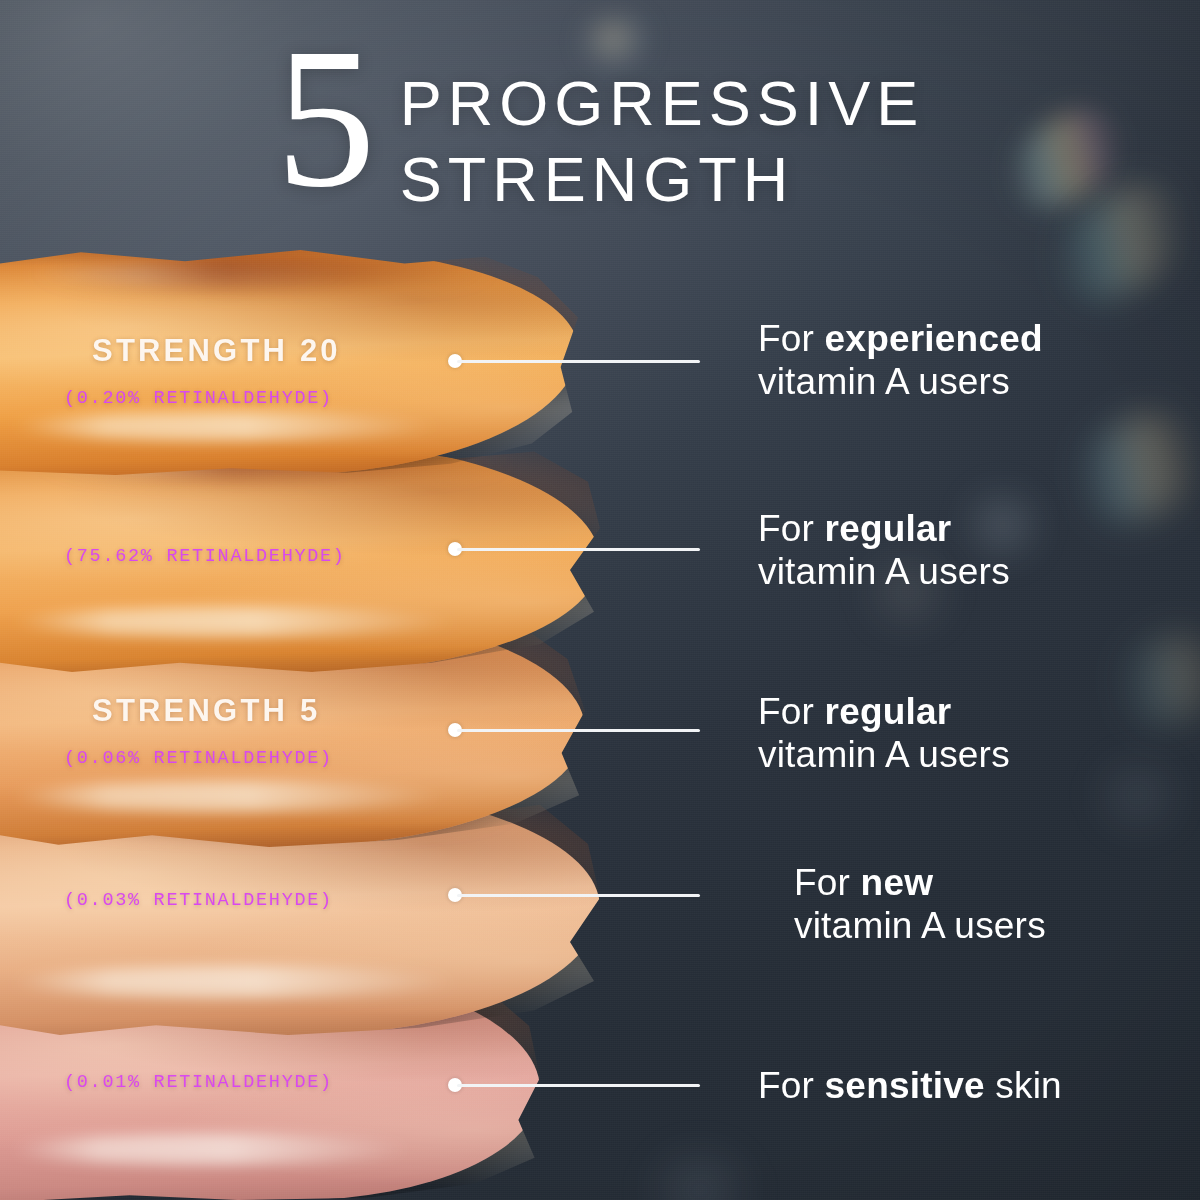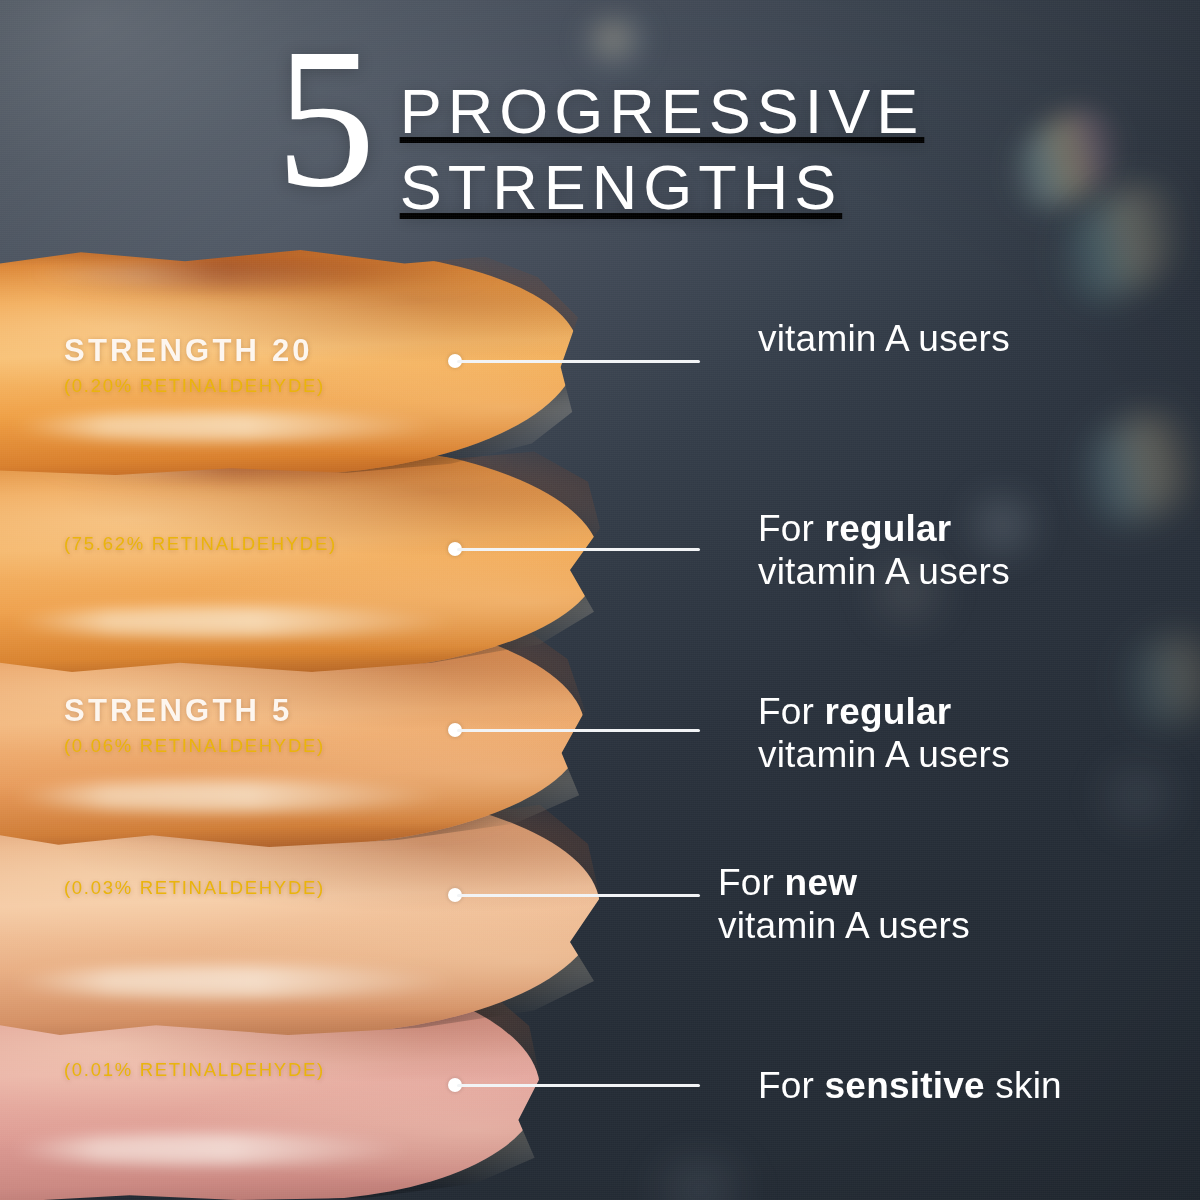--- a/index.html
+++ b/index.html
@@ -59,22 +59,21 @@
     font-family:"Liberation Serif", serif;
     font-size:200px;
     line-height:.80;
     font-weight:400;
     color:#ffffff;
     letter-spacing:-2px;
     margin-top:-6px;
     text-shadow:0 2px 16px rgba(0,0,0,.22);
   }
   .title-block {
-    margin-top:30px;
-    text-decoration:underline;
+    margin-top:22px;
   }
   .title-line {
     font-size:63px;
     line-height:1.20;
     font-weight:300;
     letter-spacing:6px;
     color:#ffffff;
     white-space:nowrap;
     text-shadow:0 2px 14px rgba(0,0,0,.20);
   }
@@ -108,29 +107,31 @@
     position:absolute;
     z-index:40;
     color:#fdf6ef;
   }
   .sl-title {
     font-size:31px;
     font-weight:700;
     letter-spacing:3.2px;
     line-height:1;
     text-shadow:0 1px 5px rgba(120,60,20,.30);
+    margin-left:28px;
   }
   .sl-sub {
     font-size:18.5px;
     font-weight:400;
     letter-spacing:1.7px;
     line-height:1;
-    margin-top:11px;
-    color:#eab308;
+    margin-top:24px;
+    color:#d946ef;
     text-shadow:0 1px 4px rgba(120,60,20,.28);
+    font-family:Liberation Mono, monospace;
   }
 
   
   .connector { position:absolute; z-index:45; height:14px; }
   .conn-dot {
     position:absolute; left:0; top:0;
     width:14px; height:14px; border-radius:50%;
     background:#ffffff;
     box-shadow:0 0 4px rgba(0,0,0,.18);
   }
@@ -203,34 +204,35 @@
         <div class="gloss" style="left: 2%; top: 72%; width: 74%; height: 13%; background: linear-gradient(90deg, rgba(255, 248, 228, 0) 0%, rgba(255, 250, 232, 0.55) 22%, rgba(255, 250, 235, 0.62) 55%, rgba(255, 248, 228, 0) 100%);"></div>
         <div class="gloss" style="left: 4%; top: 6%; width: 58%; height: 9%; background: linear-gradient(90deg, rgba(255, 245, 225, 0) 0%, rgba(255, 248, 230, 0.34) 35%, rgba(255, 248, 230, 0) 100%);"></div>
         <div class="shade" style="left: 6%; top: 1%; width: 80%; height: 16%; background: linear-gradient(90deg, rgba(150, 70, 25, 0) 0%, rgba(140, 58, 20, 0.55) 40%, rgba(150, 70, 25, 0) 100%);"></div>
       </div>
     </div>
 
   <div class="header">
     <div class="big-number">5</div>
     <div class="title-block">
       <div class="title-line l1">PROGRESSIVE</div>
-      <div class="title-line l2">STRENGTHS</div>
+      <div class="title-line l2">STRENGTH</div>
     </div>
   </div>
 
   <div id="overlay">
       <div class="swatch-label" style="left: 64px; top: 335px;">
         <div class="sl-title">STRENGTH 20</div>
         <div class="sl-sub">(0.20% RETINALDEHYDE)</div>
       </div>
       <div class="connector" style="left: 448px; top: 354px; width: 252px;">
         <div class="conn-dot"></div>
         <div class="conn-line" style="width: 243px;"></div>
       </div>
       <div class="desc" style="left: 758px; top: 318px;">
+        <div class="desc-line"><span>For </span><span class="em">experienced</span></div>
         <div class="desc-line">vitamin A users</div>
       </div>
       <div class="swatch-label" style="left: 64px; top: 524px;">
         <div class="sl-sub">(75.62% RETINALDEHYDE)</div>
       </div>
       <div class="connector" style="left: 448px; top: 542px; width: 252px;">
         <div class="conn-dot"></div>
         <div class="conn-line" style="width: 243px;"></div>
       </div>
       <div class="desc" style="left: 758px; top: 508px;">
@@ -249,21 +251,21 @@
         <div class="desc-line"><span>For </span><span class="em">regular</span></div>
         <div class="desc-line">vitamin A users</div>
       </div>
       <div class="swatch-label" style="left: 64px; top: 868px;">
         <div class="sl-sub">(0.03% RETINALDEHYDE)</div>
       </div>
       <div class="connector" style="left: 448px; top: 888px; width: 252px;">
         <div class="conn-dot"></div>
         <div class="conn-line" style="width: 243px;"></div>
       </div>
-      <div class="desc" style="left: 718px; top: 862px;">
+      <div class="desc" style="left: 794px; top: 862px;">
         <div class="desc-line"><span>For </span><span class="em">new</span></div>
         <div class="desc-line">vitamin A users</div>
       </div>
       <div class="swatch-label" style="left: 64px; top: 1050px;">
         <div class="sl-sub">(0.01% RETINALDEHYDE)</div>
       </div>
       <div class="connector" style="left: 448px; top: 1078px; width: 252px;">
         <div class="conn-dot"></div>
         <div class="conn-line" style="width: 243px;"></div>
       </div>

